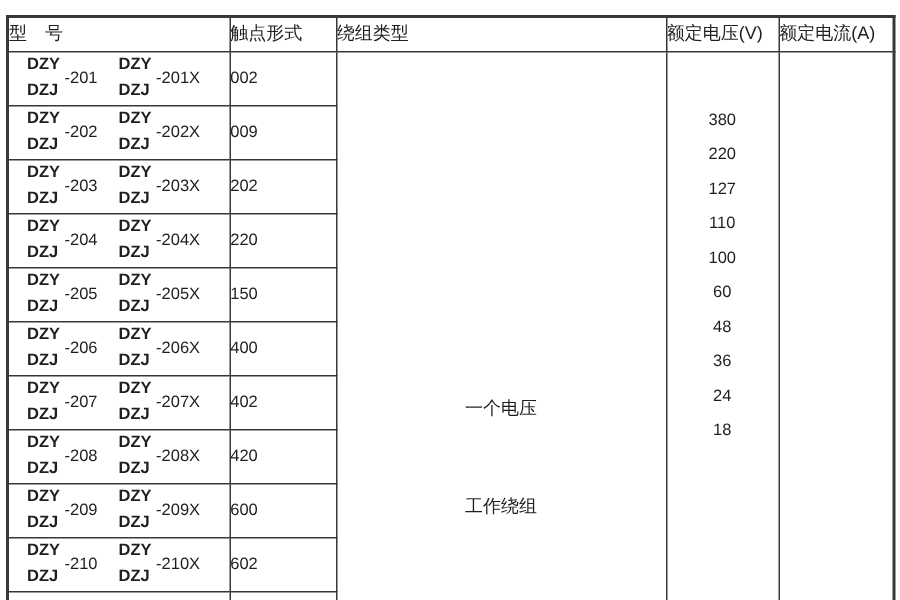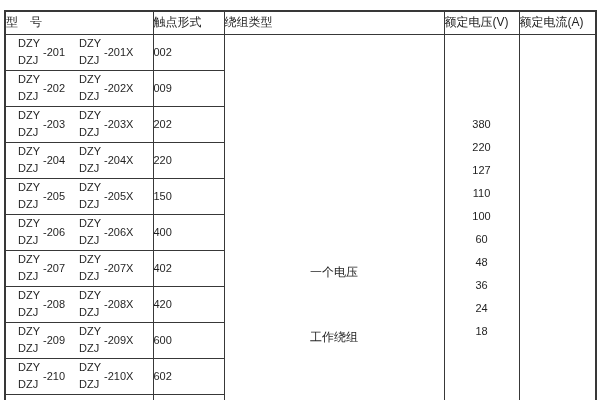--- a/index.html
+++ b/index.html
@@ -33,32 +33,32 @@
     white-space: pre;
   }
   tr.data-row { height: 36px; }
   tr.partial-row { height: 40px; }
 
   
   td.model-cell { padding-left: 12px; }
   .model-flex { display: flex; align-items: center; height: 100%; }
   .model-group { display: flex; align-items: center; }
   .model-group + .model-group { margin-left: 14px; }
-  .prefix-stack { display: flex; flex-direction: column; }
+  .prefix-stack { display: flex; flex-direction: column; font-weight: bold; }
   .prefix-stack span { font-size: 11px; line-height: 17px; }
   .model-suffix { font-size: 11px; margin-left: 3px; }
 
   
   td.contact-cell { font-size: 11px; }
 
   
   td.winding-cell, td.voltage-cell, td.current-cell { vertical-align: top; }
   .winding-text { padding-top: 185px; text-align: center; font-size: 12px; }
   .winding-text div { line-height: 25px; margin-top: 40px; }
-  .voltage-list { padding-top: 78px; text-align: center; font-size: 11px; }
+  .voltage-list { padding-top: 34px; text-align: center; font-size: 11px; }
   .voltage-list div { line-height: 23px; height: 23px; }
 </style>
 </head>
 <body>
 
 <table class="spec">
   <colgroup>
     <col style="width:148px">
     <col style="width:71px">
     <col style="width:220px">

